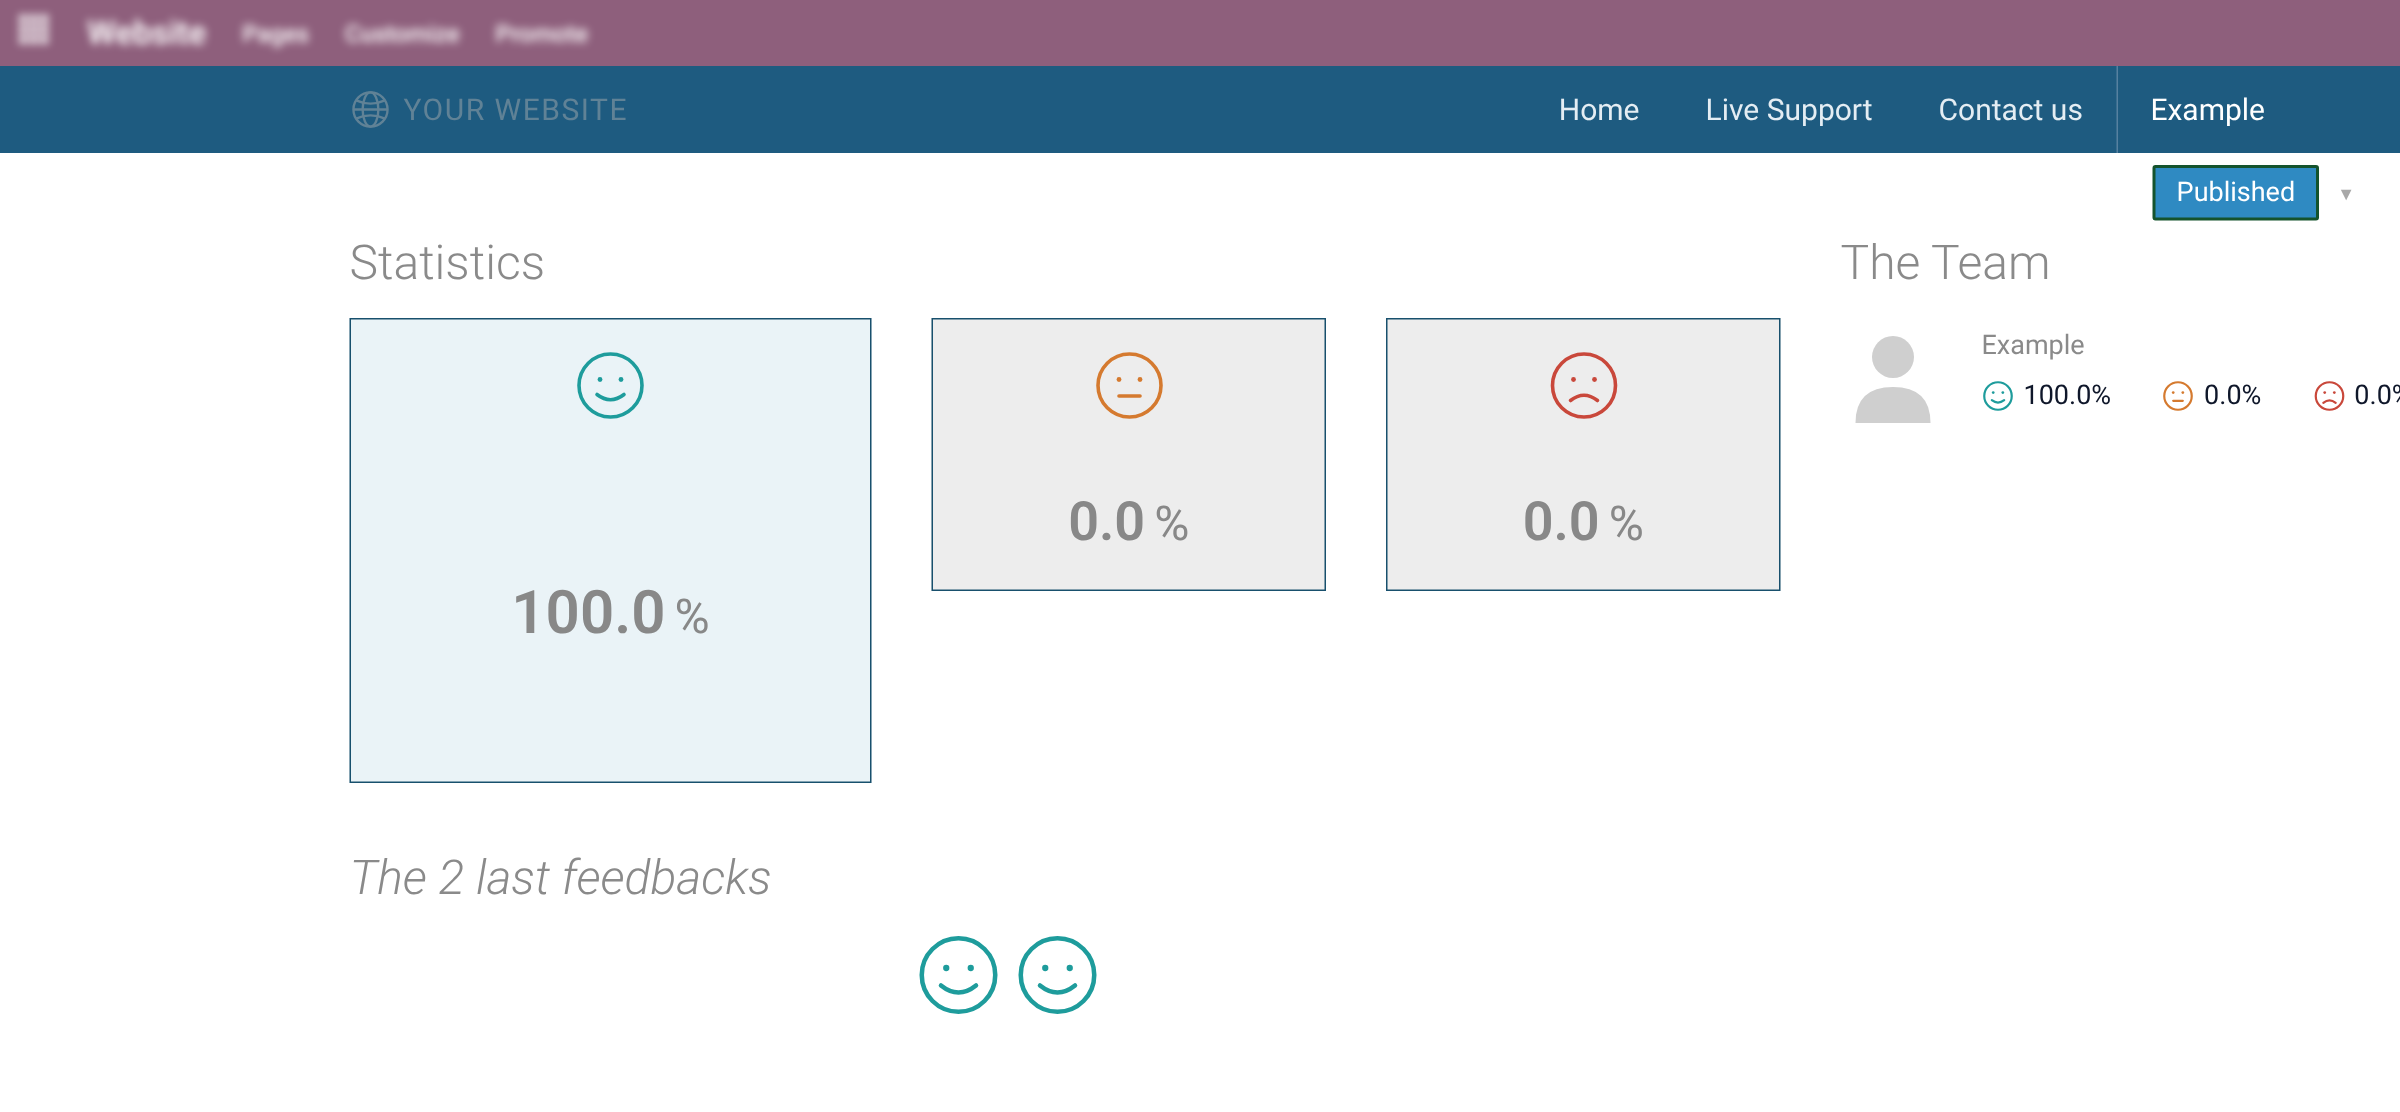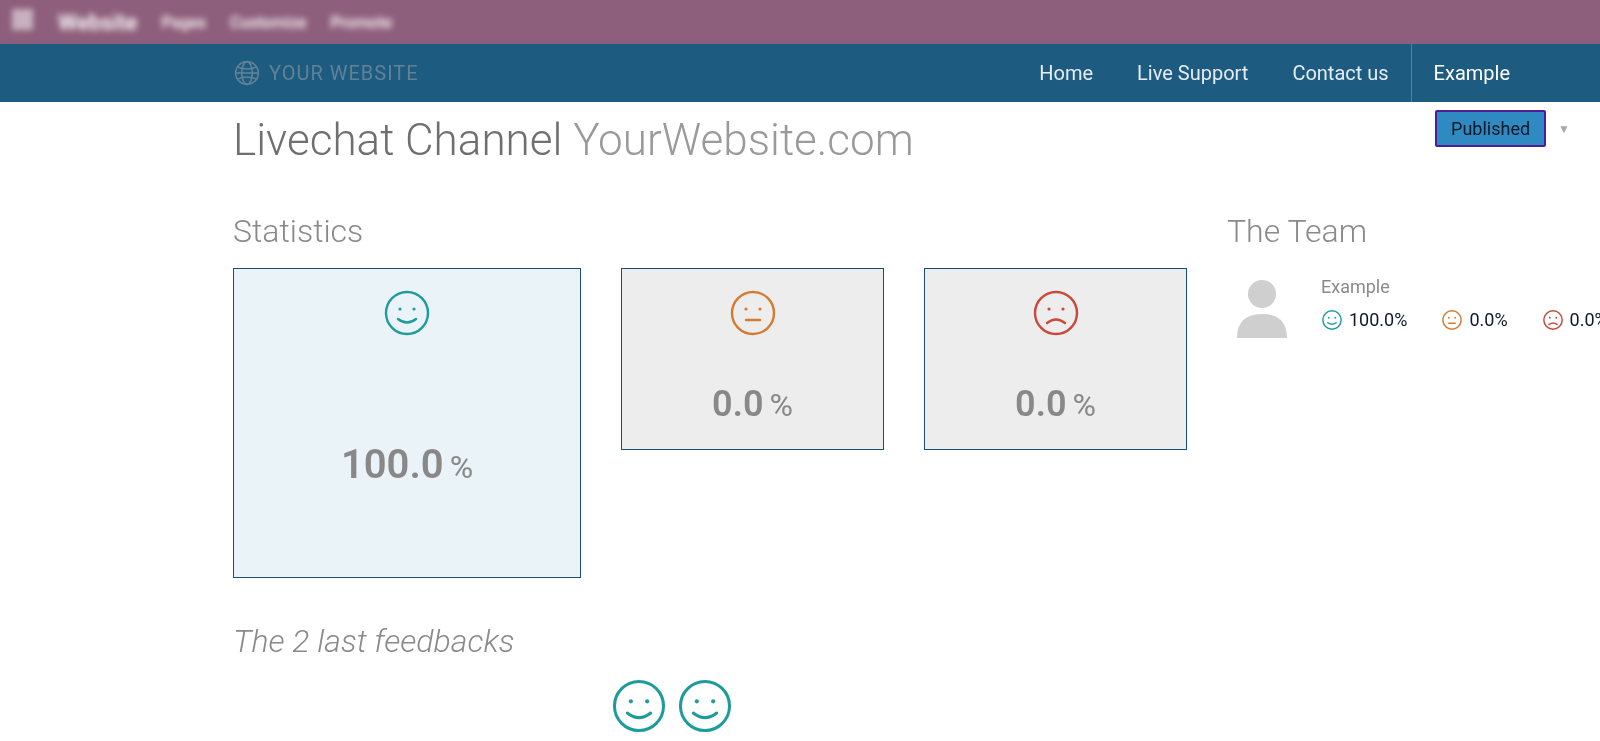--- a/index.html
+++ b/index.html
@@ -20,21 +20,21 @@
     .brand { display:flex; align-items:center; gap:8px; color:#608296; font-size:20px; letter-spacing:1px; font-weight:400; }
     .brand svg { display:block; }
     .nav-spacer { flex:1; }
     .nav-links { display:flex; align-items:center; height:52px; }
     .nav-links a { color:#e4edf3; text-decoration:none; font-size:20px; padding:0 22px; height:58px; display:flex; align-items:center; cursor:pointer; }
     .nav-links a.active { color:#fff; border-left:1px solid #5681a0; }
 
     
     .pub-wrap { position:relative; }
     .pub-row { display:flex; align-items:center; position:absolute; right:30px; top:8px; }
-    .pub-btn { background:#2f8ac2; color:#0f172a; border:2px solid #4c1d95; padding:6px 14px; font-size:18px; border-radius:2px; cursor:pointer; }
+    .pub-btn { background:#2f8ac2; color:#ffffff; border:2px solid #14532d; padding:6px 14px; font-size:18px; border-radius:2px; cursor:pointer; }
     .pub-caret { color:#a8a8a8; margin-left:12px; font-size:12px; }
 
     
     .content { padding:8px 0 40px 233px; max-width:1600px; }
     h1.page-title { font-size:44px; font-weight:300; color:#6f6f6f; margin-top:4px; }
     h1.page-title .sub { font-weight:300; color:#9a9a9a; }
 
     h2.section { font-size:32px; font-weight:300; color:#8a8a8a; margin-top:46px; margin-bottom:18px; }
 
     .main-row { display:flex; align-items:flex-start; }
@@ -127,24 +127,20 @@
 </div>
 
 <div class="pub-wrap">
   <div class="pub-row">
     <div class="pub-btn">Published</div>
     <span class="pub-caret">▼</span>
   </div>
 </div>
 
 <div class="content">
-  <h1 class="page-title">
-    <span>Livechat Channel</span>
-    <span class="sub">YourWebsite.com</span>
-  </h1>
 
   <div class="main-row">
 
     <div class="stats-col">
       <h2 class="section">Statistics</h2>
       <div class="cards">
 
         <div class="card happy">
           <span class="face">
             <svg class="face-lg" viewBox="0 0 48 48" fill="none" stroke="#1e9c9c" stroke-width="2.4" stroke-linecap="round">

